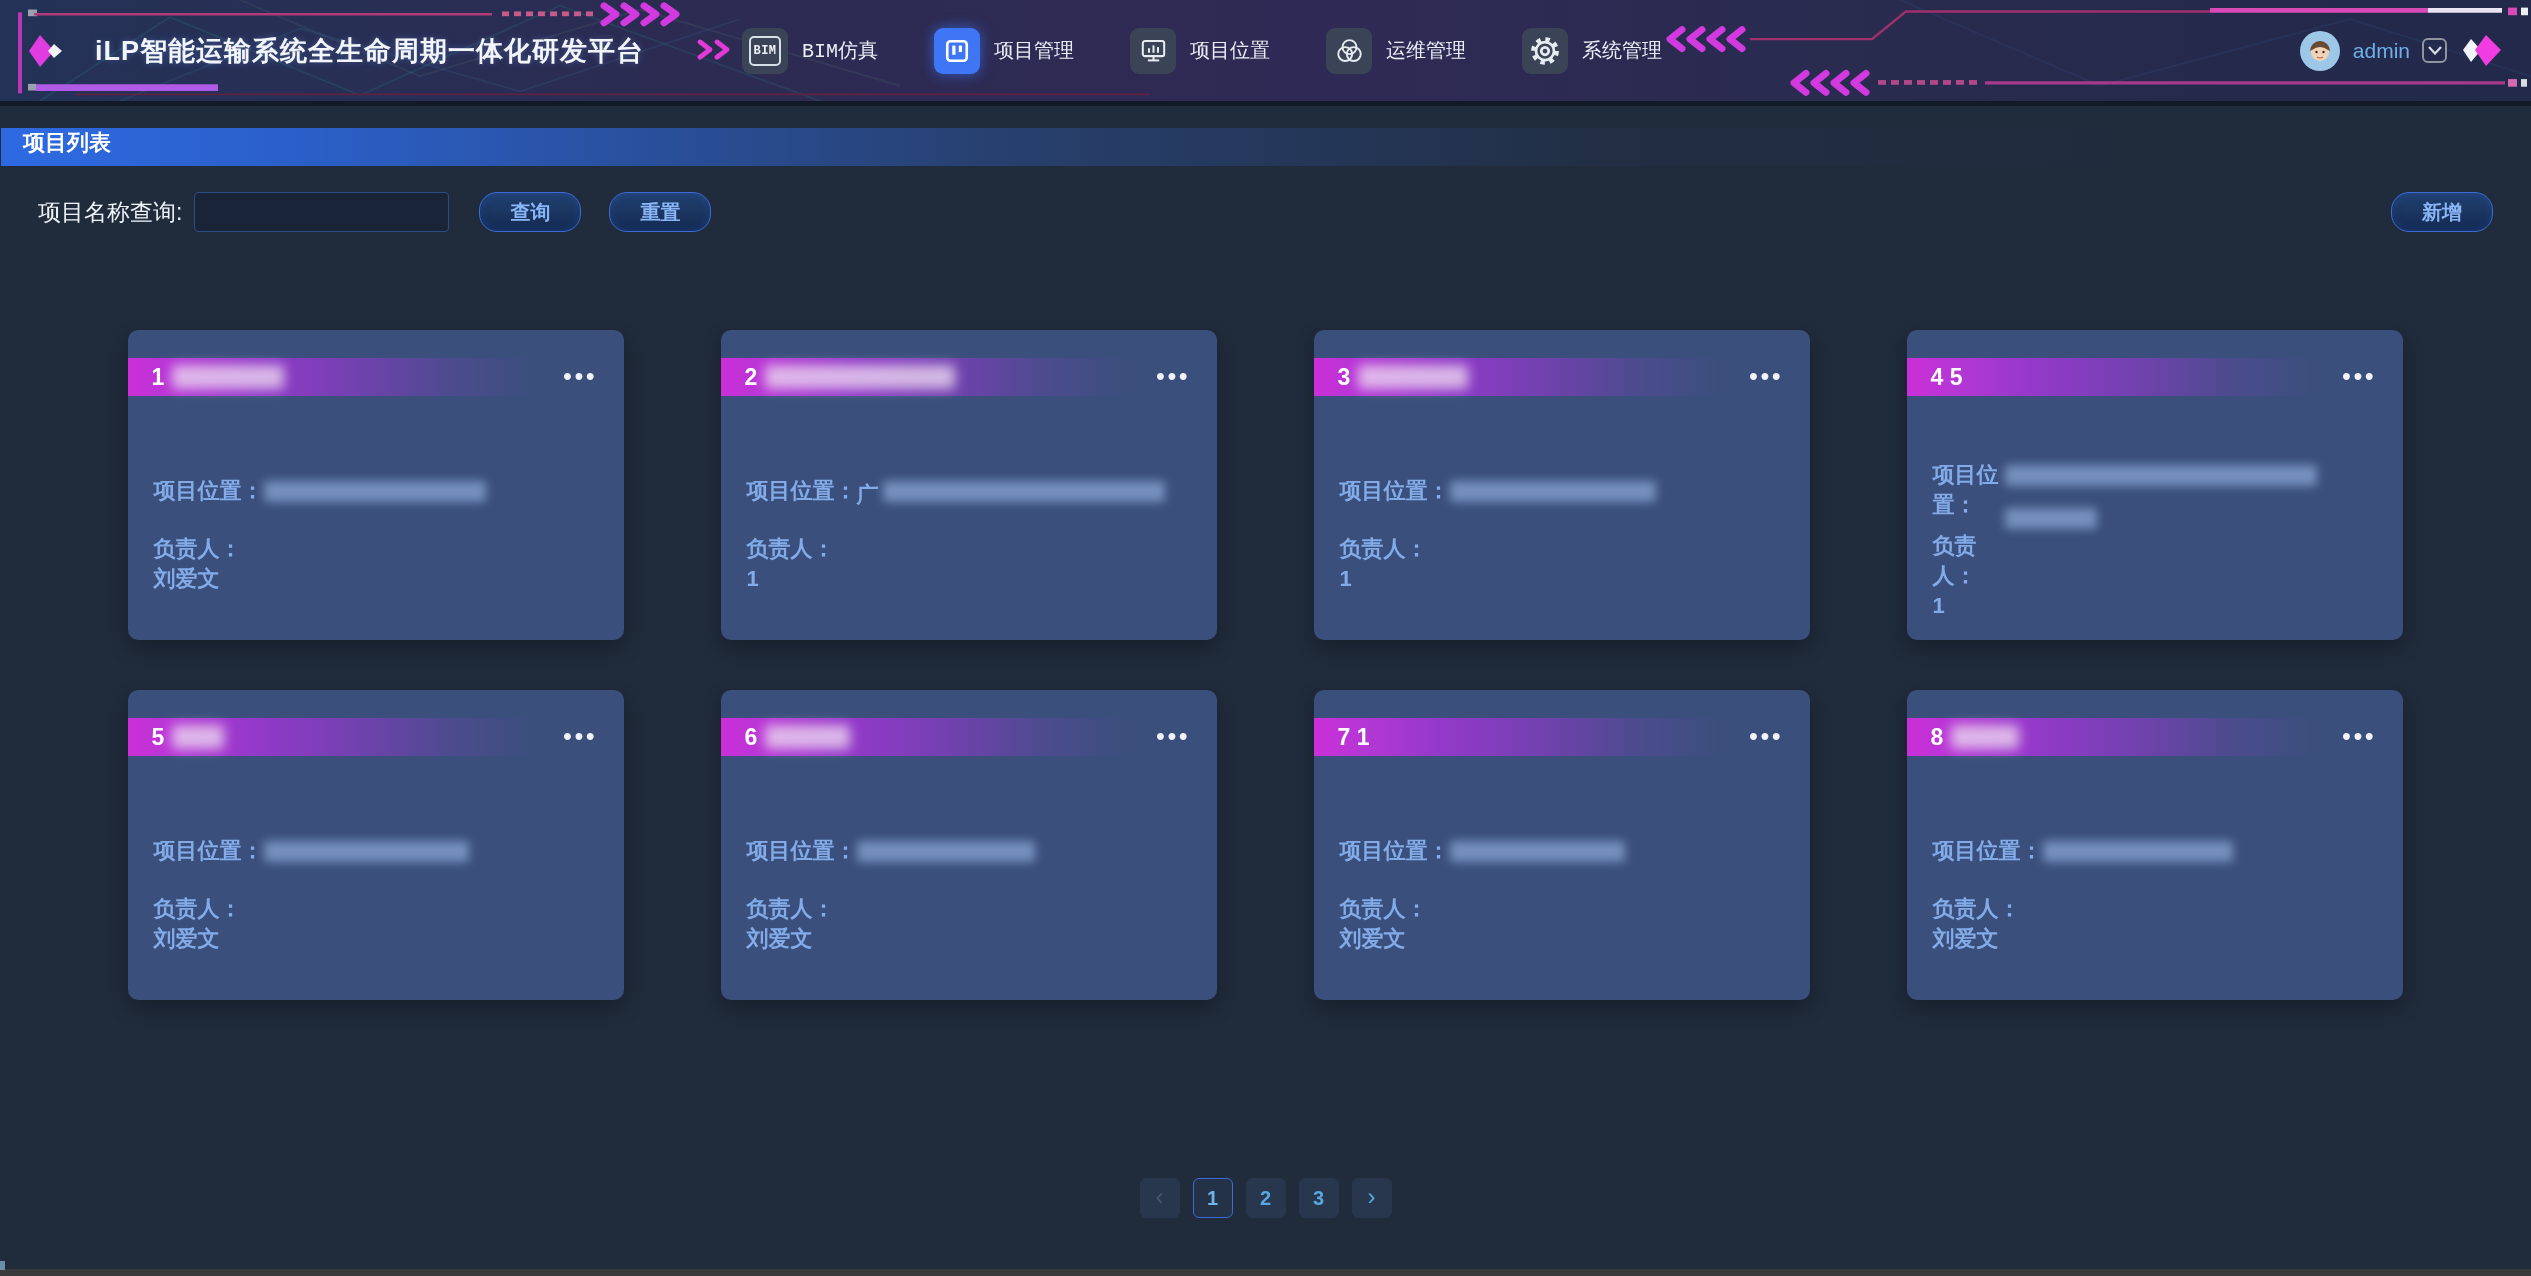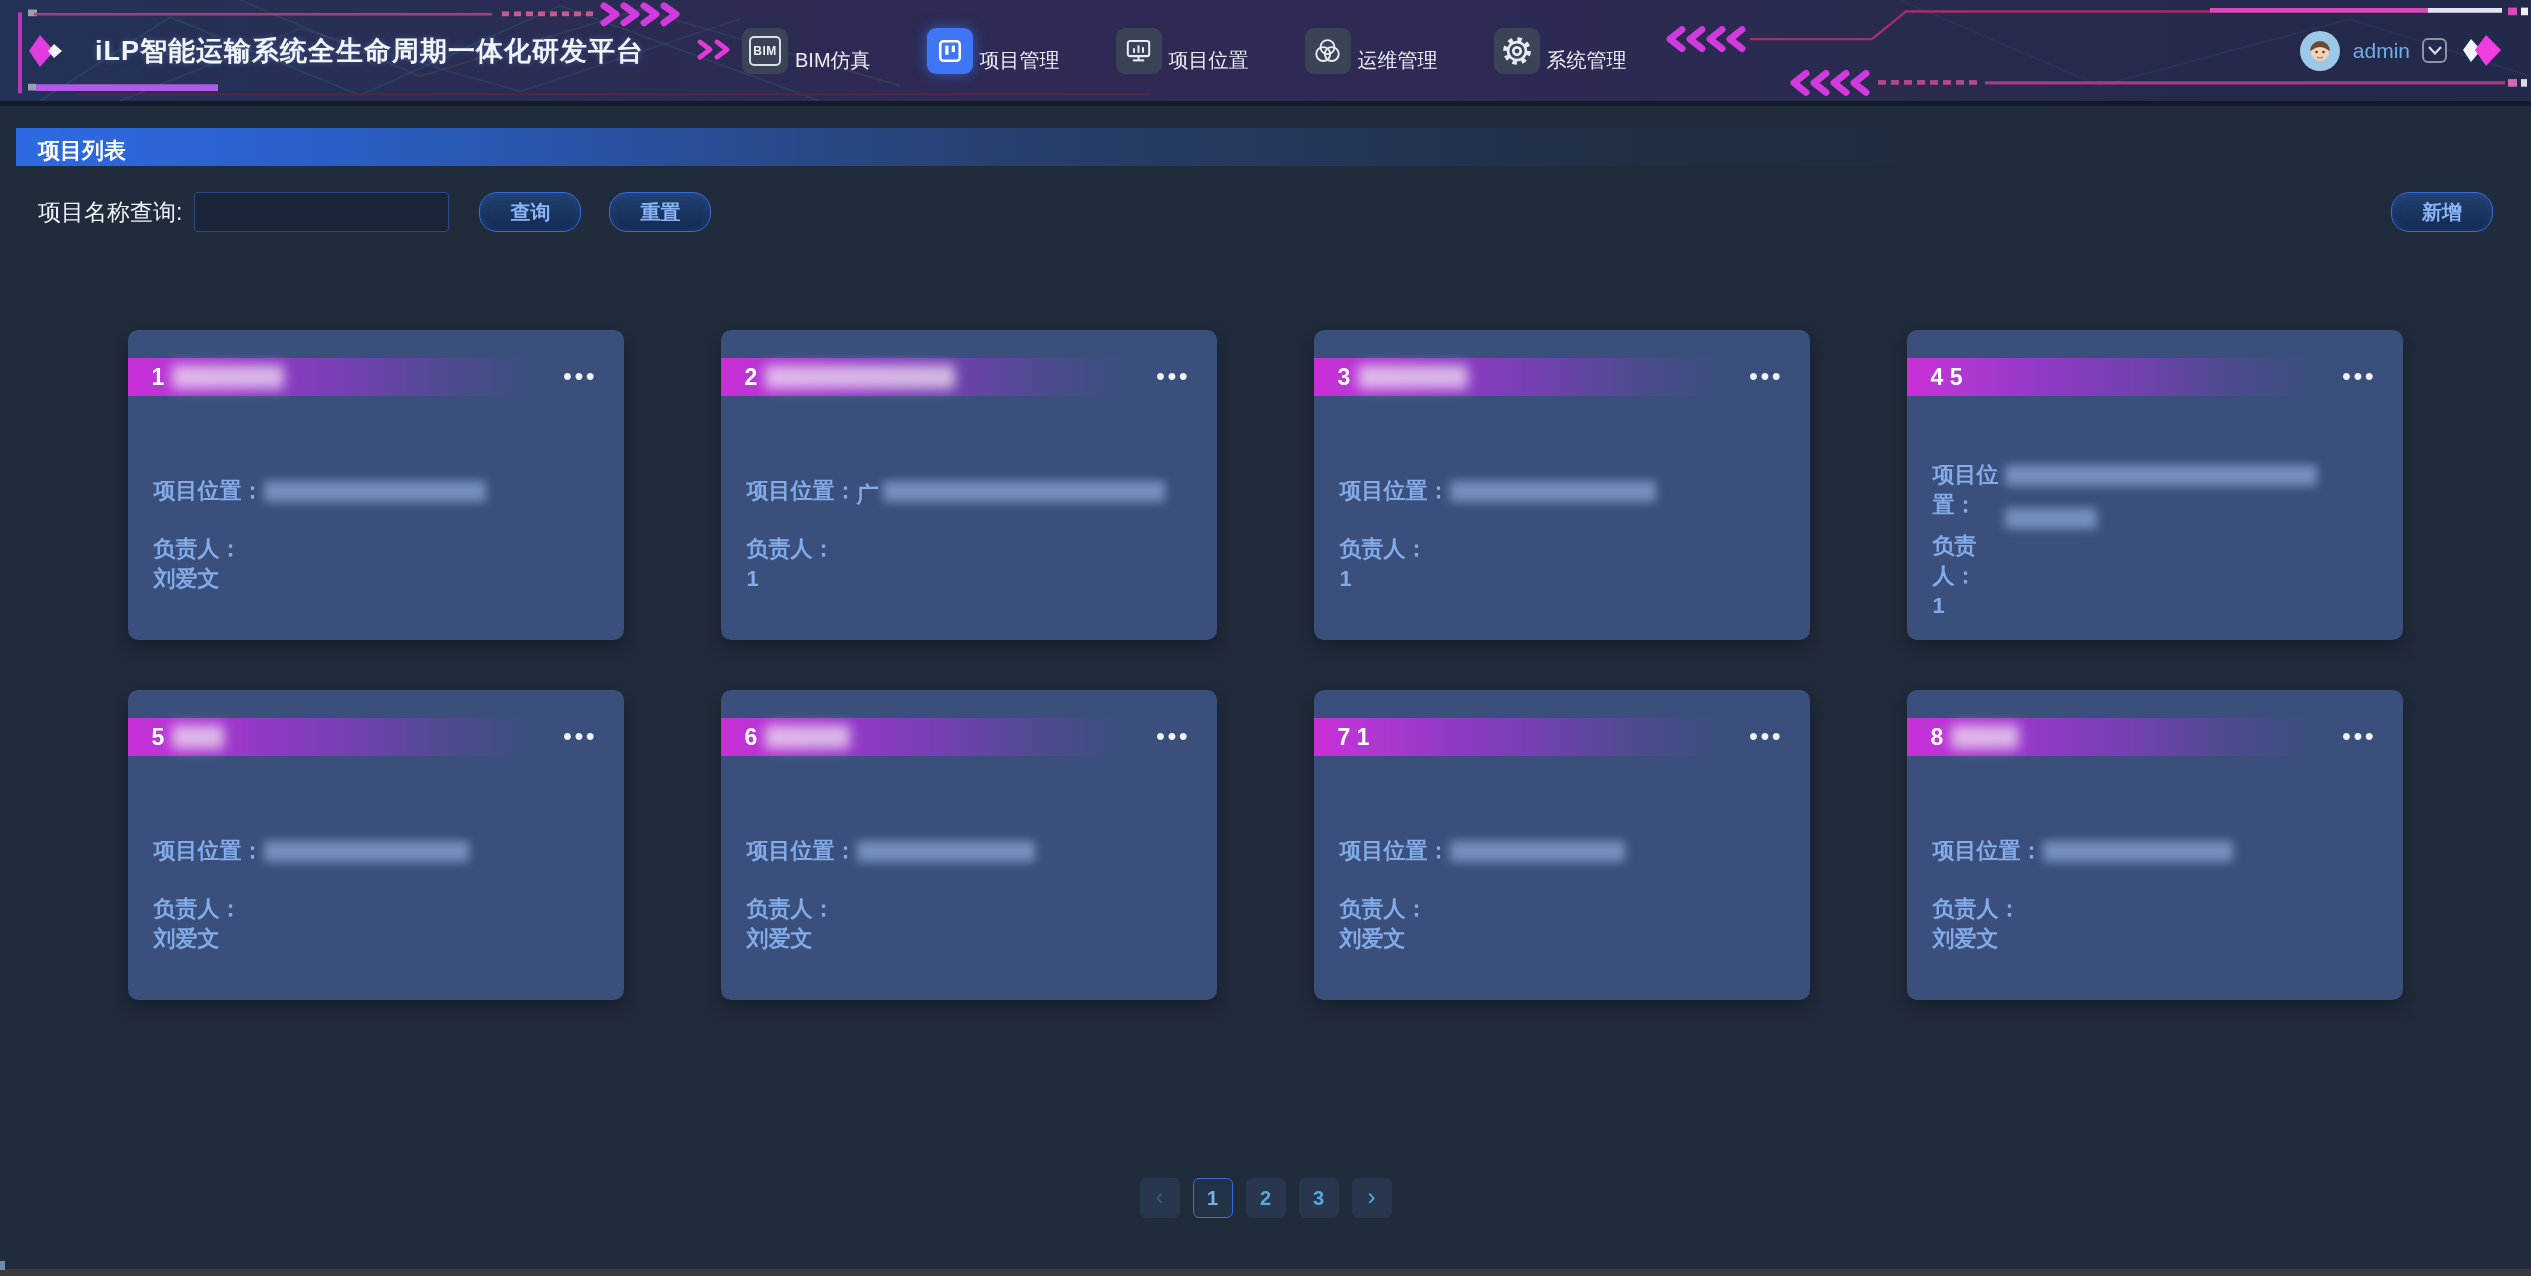--- a/index.html
+++ b/index.html
@@ -12,37 +12,37 @@
   
   header {
     position:relative; height:106px;
     background:linear-gradient(90deg,#243257 0%,#2c2b52 28%,#2f2a55 52%,#282b4e 76%,#22294a 100%);
     border-bottom:5px solid #121927;
   }
   .deco-svg { position:absolute; inset:0; width:100%; height:100%; pointer-events:none; }
   .brand { position:absolute; left:26px; top:0; height:100%; display:flex; align-items:center; gap:27px; }
   .brand h1 { font-size:27px; font-weight:bold; color:#f2f6fb; letter-spacing:1px; text-shadow:0 0 6px rgba(120,160,255,.35); }
   nav { position:absolute; left:742px; top:0; height:100%; display:flex; align-items:center; gap:56px; }
-  .nav-item { display:flex; align-items:flex-end; gap:7px; cursor:pointer; }
+  .nav-item { display:flex; align-items:center; gap:14px; cursor:pointer;font-family:Liberation Mono, monospace; }
   .nav-ico {
     width:46px; height:46px; border-radius:9px; background:#3b4356;
     display:flex; align-items:center; justify-content:center; flex:0 0 auto;
   }
   .nav-ico.active { background:#3e76f6; box-shadow:0 0 14px rgba(62,118,246,.65); }
   .nav-label { font-size:20px; color:#e9eef5; }
   .bim-box { width:32px; height:30px; border:2px solid #d7dfe8; border-radius:5px;
     display:flex; align-items:center; justify-content:center; font-size:12px; font-weight:bold; color:#eef3f9; letter-spacing:.5px; }
   .user-area { position:absolute; right:28px; top:0; height:100%; display:flex; align-items:center; gap:12px; }
   .user-name { font-size:21px; color:#6fb0e8; }
   .caret-box { width:25px; height:25px; border:2px solid #8f949d; border-radius:6px;
     display:flex; align-items:center; justify-content:center; }
 
   
   .section-bar {
-    margin:22px 16px 0; height:38px; display:flex; align-items:flex-end; padding-left:22px;
+    margin:22px 1px 0; height:38px; display:flex; align-items:flex-start; padding-left:22px;
     font-size:22px; font-weight:bold; color:#ffffff;
     background:linear-gradient(90deg,#2d6ae2 0%,#2b5fc8 12%,rgba(45,80,150,.55) 40%,rgba(36,52,84,.28) 65%,rgba(32,44,66,.12) 85%,rgba(32,44,66,0) 100%);
   }
 
   
   .toolbar { margin:24px 38px 0; height:44px; display:flex; align-items:center; }
   .search-label { font-size:23px; font-weight:500; color:#eef3fa; }
   .search-input {
     margin-left:12px; width:255px; height:40px; background:#1a2438;
     border:1.5px solid #2d4d82; border-radius:4px; color:#cfe0f5; font-size:20px; padding:0 12px; outline:none;

